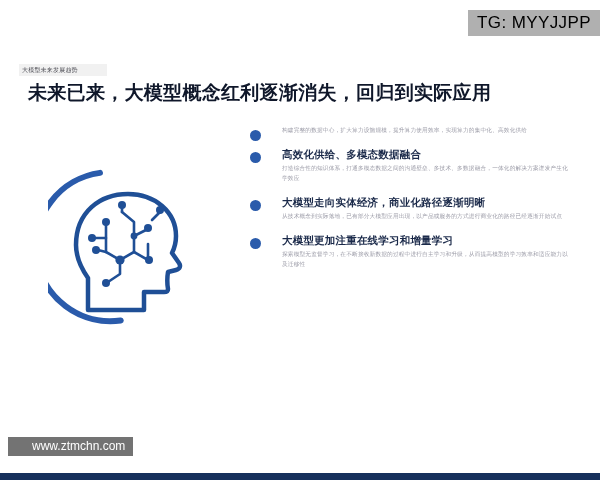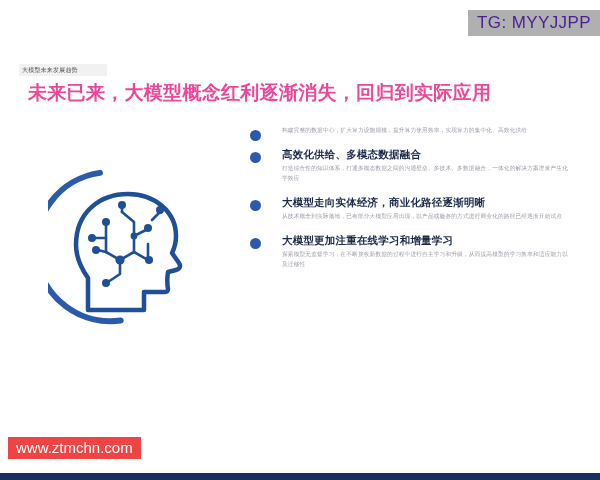--- a/index.html
+++ b/index.html
@@ -23,21 +23,21 @@
     height: 480px;
     background: #ffffff;
   }
 
   
   .tg-watermark {
     position: absolute;
     right: 0;
     top: 10px;
     background: #b0b0b0;
-    color: #4c1d95;
+    color: #000000;
     font-size: 17px;
     letter-spacing: 0.4px;
     padding: 4px 9px 5px 9px;
     line-height: 1;
     white-space: nowrap;
   }
 
   
   .kicker {
     position: absolute;
@@ -55,21 +55,21 @@
     overflow: hidden;
   }
 
   
   .slide-title {
     position: absolute;
     left: 28px;
     top: 80px;
     font-size: 19px;
     font-weight: bold;
-    color: #ec4899;
+    color: #0f172a;
     letter-spacing: 0.3px;
     white-space: nowrap;
   }
 
   
   .illustration {
     position: absolute;
     left: 48px;
     top: 150px;
     width: 185px;
@@ -120,24 +120,24 @@
     letter-spacing: 0.15px;
     margin: 0;
     max-width: 290px;
   }
 
   
   .site-watermark {
     position: absolute;
     left: 8px;
     top: 437px;
-    background: #ef4444;
+    background: #737373;
     color: #ffffff;
-    font-size: 15px;
-    padding: 3px 8px 4px 8px;
+    font-size: 12px;
+    padding: 3px 8px 4px 24px;
     line-height: 1;
     white-space: nowrap;
   }
 
   
   .bottom-bar {
     position: absolute;
     left: 0;
     bottom: 0;
     width: 600px;

